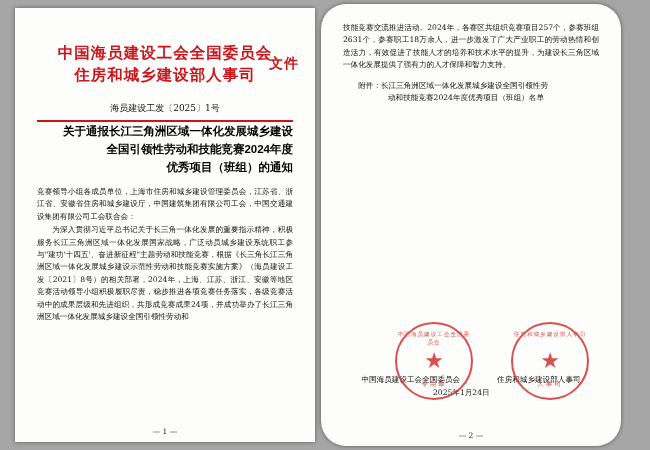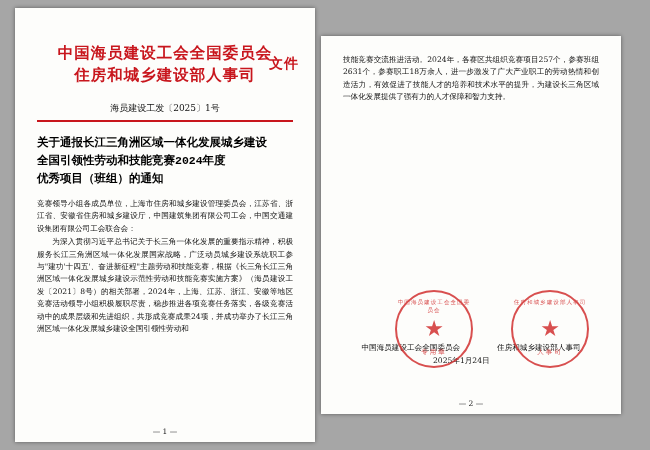--- a/index.html
+++ b/index.html
@@ -29,22 +29,23 @@
     box-shadow: 0 0 4px rgba(0,0,0,0.45);
     overflow: hidden;
   }
   .page-left {
     width: 300px;
     height: 434px;
     margin-left: 8px;
   }
   .page-right {
     width: 300px;
-    height: 378px;
+    height: 442px;
     margin-right: 22px;
+    border-radius: 25px;
   }
   .inner {
     position: absolute;
     left: 22px;
     right: 22px;
     top: 16px;
     bottom: 14px;
   }
 
   
@@ -81,27 +82,26 @@
     font-family: "DejaVu Serif", "Liberation Serif", serif;
   }
   .redline {
     height: 2px;
     background: #c8161d;
     margin-top: 5px;
   }
 
   
   .doc-title {
-    text-align: left;
-    font-family: Liberation Mono, monospace;
+    text-align: right;
+    font-family: Liberation Sans, sans-serif;
     font-weight: bold;
     font-size: 11.5px;
     line-height: 18px;
     color: #000;
-    margin-top: 12px;
   }
   .doc-title div { white-space: nowrap; }
 
   
   .body-text {
     margin-top: 10px;
     font-family: "DejaVu Serif", "Liberation Serif", serif;
     font-size: 7.6px;
     line-height: 12.4px;
     color: #111;
@@ -232,20 +232,26 @@
     <div class="page-num">— 1 —</div>
   </div>
 
   <div class="page page-right">
     <div class="inner">
 
       <div class="body-text">
         <p class="noindent">技能竞赛交流推进活动。2024年，各赛区共组织竞赛项目257个，参赛班组2631个，参赛职工18万余人，进一步激发了广大产业职工的劳动热情和创造活力，有效促进了技能人才的培养和技术水平的提升，为建设长三角区域一体化发展提供了强有力的人才保障和智力支持。</p>
       </div>
 
+      <div class="attach">
+        <div class="l1">
+          <span>附件：</span><span>长江三角洲区域一体化发展城乡建设全国引领性劳</span>
+        </div>
+        <div class="l2">动和技能竞赛2024年度优秀项目（班组）名单</div>
+      </div>
 
       <div class="sig-area">
         <div class="sig-row">
           <span>中国海员建设工会全国委员会</span>
           <span>住房和城乡建设部人事司</span>
         </div>
         <div class="sig-date">2025年1月24日</div>
       </div>
 
       <div class="seal seal-1">

